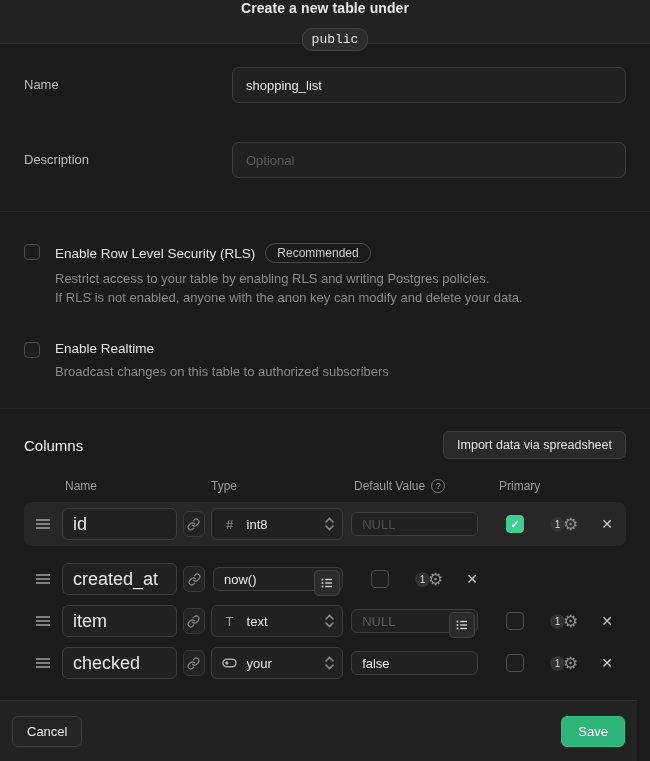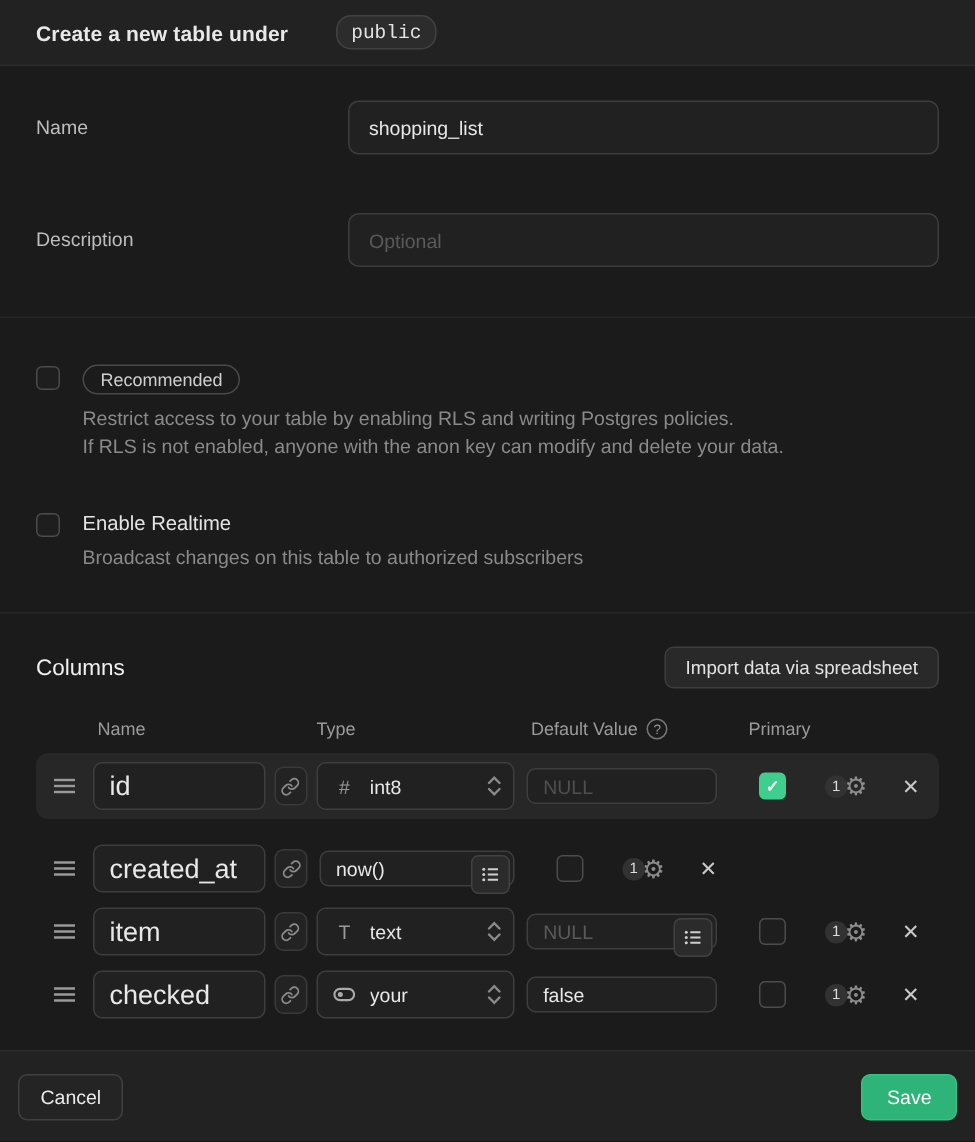--- a/index.html
+++ b/index.html
@@ -2,21 +2,21 @@
 <html><head>
 <meta charset="utf-8">
 <style>
   * { margin:0; padding:0; box-sizing:border-box; }
   html,body { background:#111; }
   body { font-family:"Liberation Sans", sans-serif; }
   .panel { position:relative; width:650px; height:761px; background:#1b1b1b; color:#ededed; overflow:hidden; }
 
   
   .hdr { height:44px; display:flex; align-items:center; gap:12px; padding:0 24px;
-         background:#222222; border-bottom:1px solid #2d2d2d; }
+         background:#222222; border-bottom:1px solid #2d2d2d;flex-direction:column; }
   .hdr-title { font-size:14px; font-weight:700; color:#e8e8e8; letter-spacing:.1px; }
   .schema-badge { font-family:"Liberation Mono","DejaVu Sans Mono",monospace; font-size:13px;
          background:#2c2c2c; border:1px solid #424242; border-radius:10px; padding:3px 9px; color:#e3e3e3;margin-left:20px; }
 
   
   .sec { border-bottom:1px solid #272727; }
   .sec-form { padding:23px 24px 33px; }
   .frow { display:flex; }
   .frow + .frow { margin-top:39px; }
   .flabel { width:208px; padding-top:10px; font-size:13px; color:#bdbdbd; }
@@ -75,21 +75,21 @@
         background:#1e1e1e; cursor:pointer; display:flex; align-items:center; justify-content:center;
         font-size:11px; font-weight:700; color:#fff; }
   .primary-cb.checked { background:#3ecf8e; border-color:#3ecf8e; }
   .settings { display:flex; align-items:center; margin-left:26px; cursor:pointer; }
   .count-badge { width:15px; height:15px; border-radius:50%; background:#323232; color:#dedede;
         font-size:10px; display:flex; align-items:center; justify-content:center; z-index:1; margin-right:-2px; }
   .gear { font-size:17px; color:#8d8d8d; line-height:1; }
   .row-close { margin-left:23px; color:#c9c9c9; font-size:14px; cursor:pointer; }
 
   
-  .ftr { position:absolute; left:0; right:0; bottom:0; height:61px; background:#222222;
+  .ftr { position:absolute; left:0; right:13px; bottom:0; height:61px; background:#222222;
         border-top:1px solid #2d2d2d; display:flex; align-items:center; justify-content:space-between; padding:0 12px; }
   .btn-cancel { background:#242424; border:1px solid #404040; border-radius:6px; padding:7px 14px;
         font-size:13px; color:#eaeaea; font-family:inherit; cursor:pointer; }
   .btn-save { border:1px solid #35c184; border-radius:6px; padding:7px 16px;
         font-size:13px; color:#ffffff; font-family:inherit; cursor:pointer; }
   svg { display:block; }
 </style>
 </head>
 <body>
 
@@ -109,20 +109,21 @@
       <label class="flabel">Description</label>
       <input class="tfield" placeholder="Optional" style="">
     </div>
   </div>
 
   <div class="sec sec-toggles">
     <div class="toggle">
       <span class="cb"></span>
       <div>
         <div class="toggle-label-line">
+          <span class="toggle-label">Enable Row Level Security (RLS)</span>
           <span class="pill">Recommended</span>
         </div>
         <div class="toggle-desc">
           <div>Restrict access to your table by enabling RLS and writing Postgres policies.</div>
           <div>If RLS is not enabled, anyone with the anon key can modify and delete your data.</div>
         </div>
       </div>
     </div>
     <div class="toggle">
       <span class="cb"></span>

